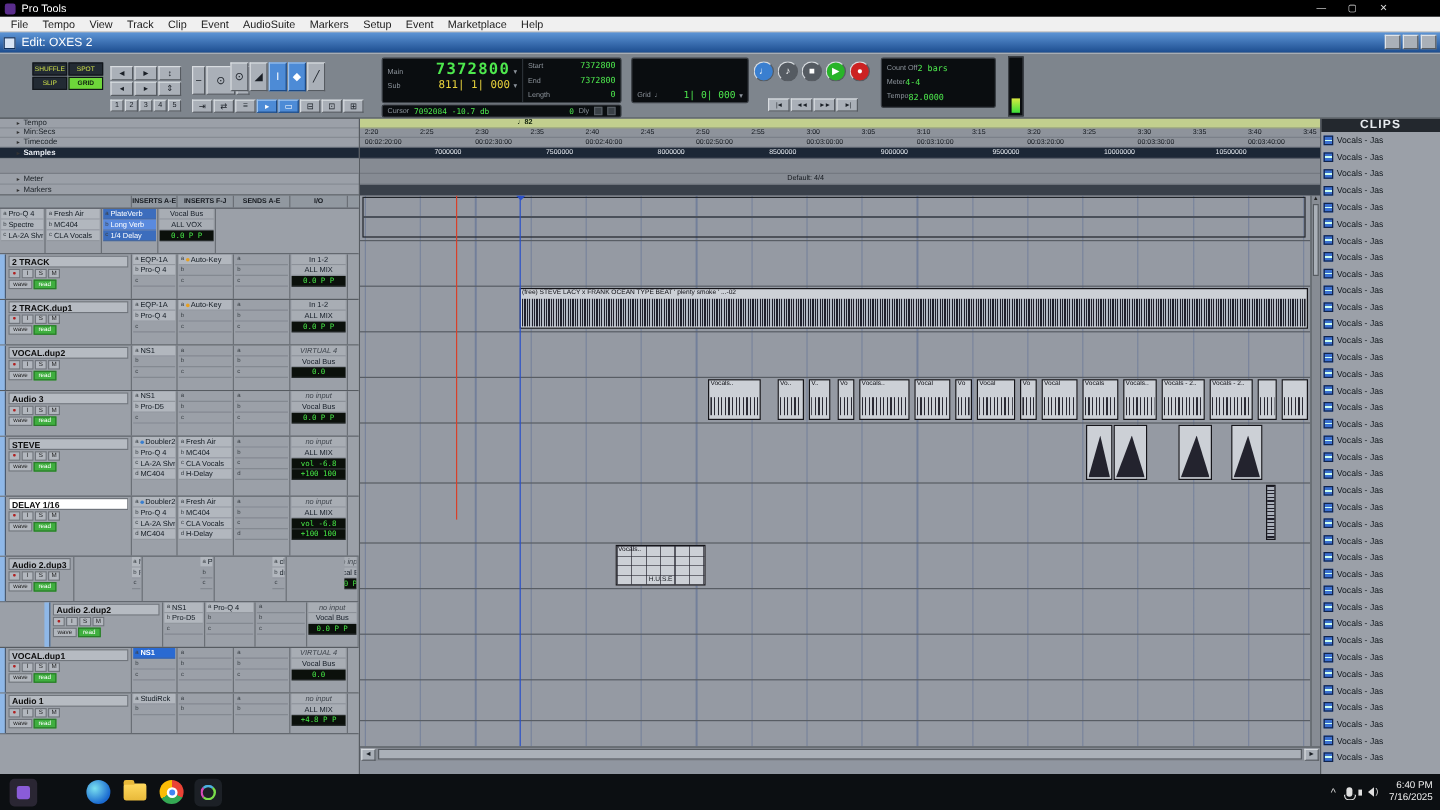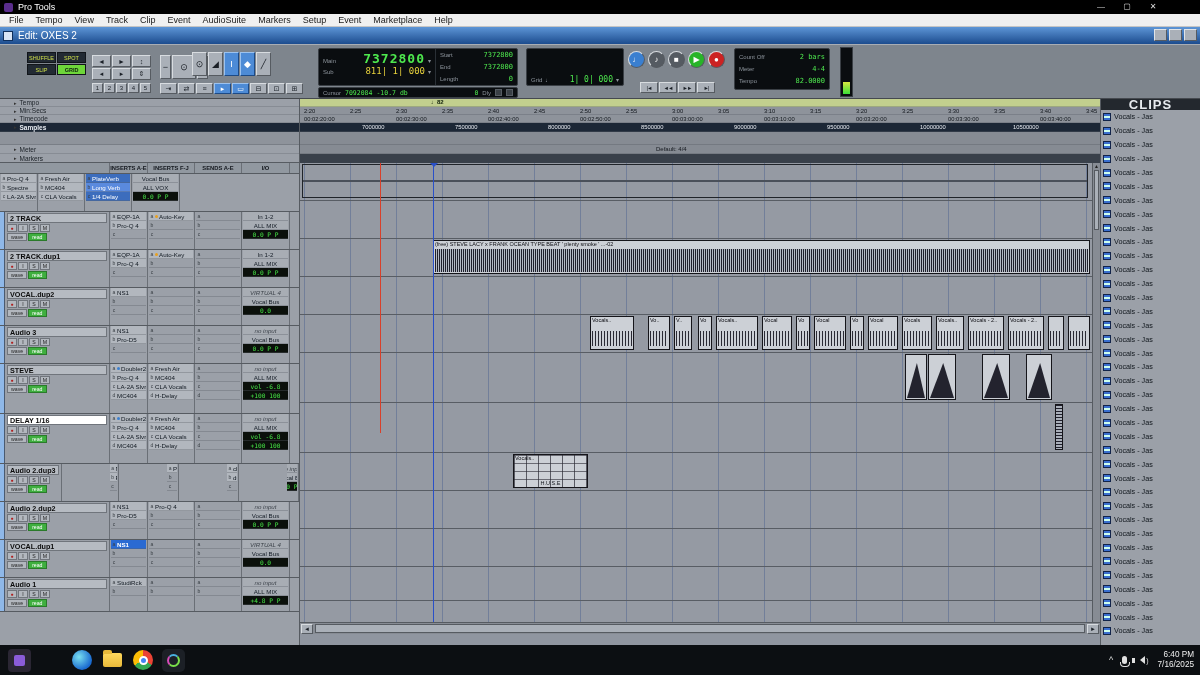--- a/index.html
+++ b/index.html
@@ -59,21 +59,21 @@
 .g-cursor .spacer{flex:1;}
 .mini-sq{width:7px;height:7px;background:#3a4046;border:1px solid #565c63;}
 .g-gridnudge{left:526px;top:3px;width:98px;height:38px;padding:2px 4px;display:flex;flex-direction:column;justify-content:space-around;}
 .gn-row{display:flex;align-items:center;gap:3px;margin-top:24px;}
 .gn-row .val{font-size:8px;flex:1;text-align:right;}
 .g-transport{left:628px;top:6px;display:flex;gap:3px;}
 .tp-btn{width:17px;height:17px;border-radius:50%;border:1px solid;border-color:#d8dce0 #565b61 #565b61 #d8dce0;display:flex;align-items:center;justify-content:center;font-size:8px;color:#fff;}
 .g-skip{left:640px;top:37px;display:flex;gap:1px;}
 .g-skip .tbt{width:18px;height:11px;font-size:5.5px;letter-spacing:-1px;}
 .g-session{left:734px;top:3px;width:96px;height:42px;padding:2px 4px;display:flex;flex-direction:column;justify-content:space-around;}
-.s-row{display:flex;justify-content:space-between;align-items:center;}
+.s-row{display:flex;justify-content:flex-start;align-items:center;}
 .s-row .val{font-size:7px;}
 .g-meter{left:840px;top:2px;width:13px;height:50px;background:#0a0d10;border:1px solid #3a3f45;position:relative;}
 .g-meter i{position:absolute;left:2px;right:2px;bottom:2px;height:12px;background:linear-gradient(#d8e840,#3adf3a);}
 
 
 .left-panel{position:absolute;top:99px;left:0;width:300px;height:546px;background:#9ba0a8;border-right:1px solid #565b61;}
 .ruler-names{height:64px;border-bottom:1px solid #565b61;}
 .rn-row{display:flex;align-items:center;font-size:6.5px;color:#1a2026;padding-left:14px;border-bottom:1px solid rgba(90,95,102,.3);}
 .rn-arrow{font-size:5px;margin-right:3px;color:#333;}
 .rn-active{background:#1c2736;color:#e8ecf2;font-weight:bold;}
@@ -142,21 +142,21 @@
 .ph-tri{position:absolute;top:0;width:0;height:0;border:4px solid transparent;border-top-color:#2a50c8;}
 .redline{position:absolute;top:0;width:1px;height:270px;background:#d8402a;}
 .vscroll{position:absolute;top:64px;right:0;width:8px;height:459px;background:#878c94;border-left:1px solid #565b61;font-size:5px;color:#222;text-align:center;}
 .vthumb{margin:1px;height:60px;background:#aab0b8;border:1px solid #565b61;}
 .hscroll{position:absolute;top:523px;left:0;width:800px;height:12px;background:#878c94;border-top:1px solid #565b61;display:flex;align-items:center;}
 .harrow{width:12px;height:10px;margin:0 1px;font-size:6px;display:flex;align-items:center;justify-content:center;}
 .hthumb{flex:1;height:9px;background:#aab0b8;border:1px solid #565b61;margin:0 1px;}
 
 
 .clips-panel{position:absolute;top:99px;left:1100px;width:100px;height:546px;background:#9ba0a8;border-left:1px solid #565b61;overflow:hidden;}
-.clips-header{height:11px;background:#23282e;color:#e8ecf0;font-size:13px;font-weight:bold;display:flex;align-items:center;justify-content:center;letter-spacing:1px;}
+.clips-header{height:11px;background:#23282e;color:#e8ecf0;font-size:10px;font-weight:bold;display:flex;align-items:center;justify-content:center;letter-spacing:1px;}
 .clip-row{height:13.9px;display:flex;align-items:center;font-size:7.2px;color:#10161c;white-space:nowrap;overflow:hidden;}
 .cicon{width:8px;height:8px;min-width:8px;background:#3a6fd0;border:1px solid #12244a;margin:0 3px 0 2px;background-image:linear-gradient(transparent 40%,#cfe 40%,#cfe 60%,transparent 60%);}
 
 
 .taskbar{position:absolute;top:645px;left:0;right:0;height:30px;background:#0c0f12;display:flex;align-items:center;color:#e8e8e8;}
 .tb-icons{display:flex;gap:9px;margin-left:8px;align-items:center;}
 .tb-icon{width:23px;height:23px;border-radius:4px;position:relative;display:flex;align-items:center;justify-content:center;}
 .i-app-window-icon{background:#2a2633;}
 .i-app-window-icon i{width:11px;height:11px;background:#8a5cd8;border-radius:2px;}
 .i-start-button{display:grid;grid-template-columns:8px 8px;grid-template-rows:8px 8px;gap:2px;place-content:center;}
@@ -862,21 +862,21 @@
             <div class="icell ghost">
               <span class="slot-letter">c</span>
             </div>
           </div>
           <div class="tcol tc-io">
             <div class="iocell dim">no input</div>
             <div class="iocell">Vocal Bus</div>
             <div class="iocell lcd">0.0  P P</div>
           </div>
         </div>
-        <div class="trow" style="height: 38px;">
+        <div class="trow" style="height: 38px; padding-left: 37px;">
           <div class="tname-cell">
             <span class="strip"></span>
             <div class="tname">Audio 2.dup2</div>
             <div class="tbtns">
               <span class="tbtn rec">●</span>
               <span class="tbtn">I</span>
               <span class="tbtn">S</span>
               <span class="tbtn">M</span>
             </div>
             <div class="twr">

